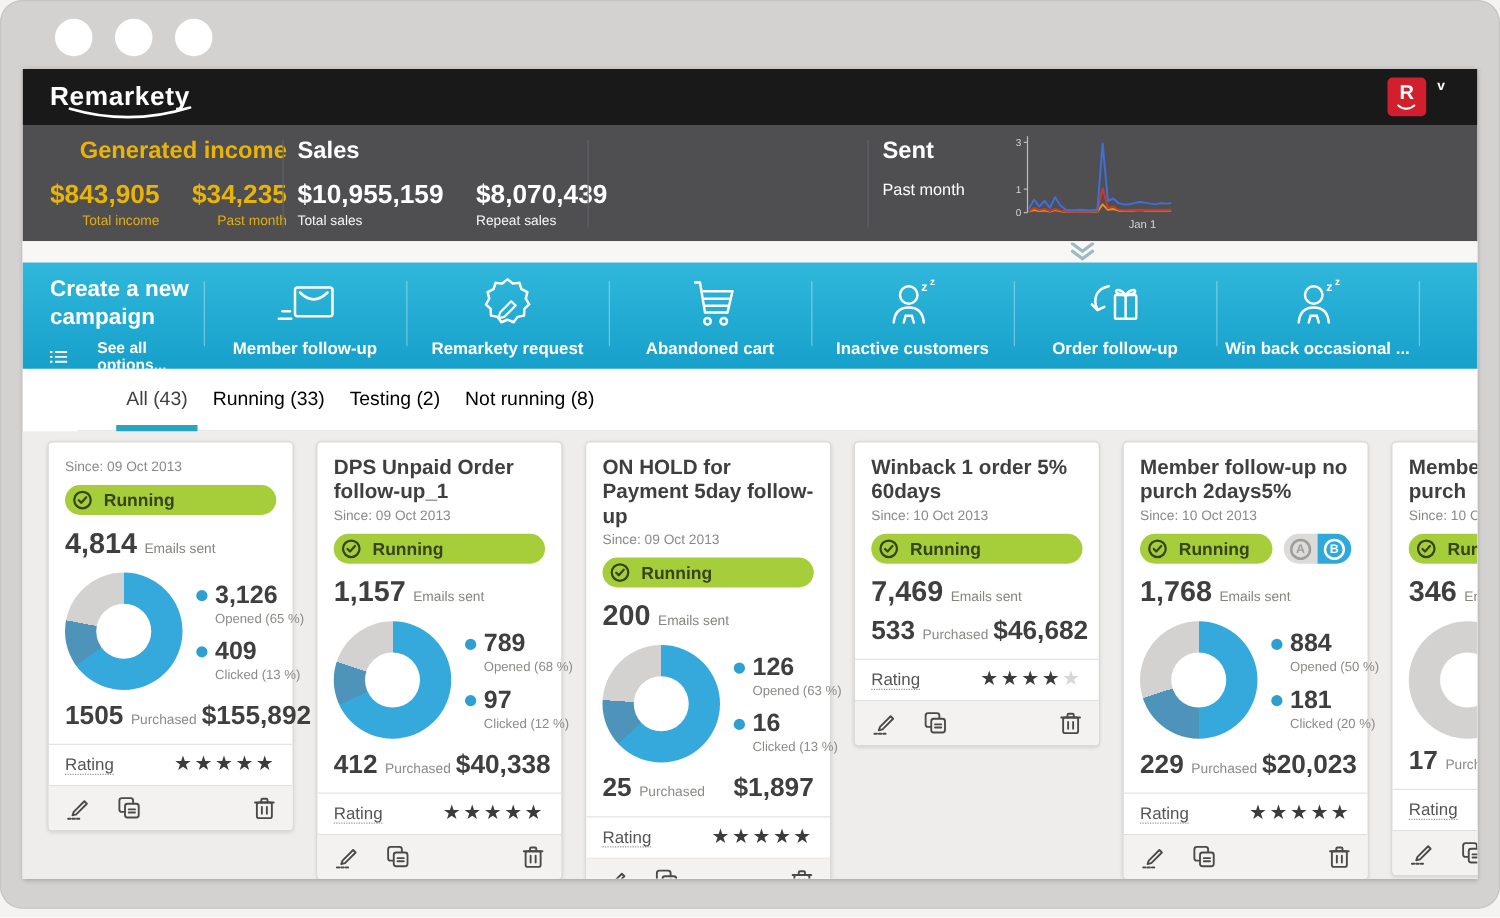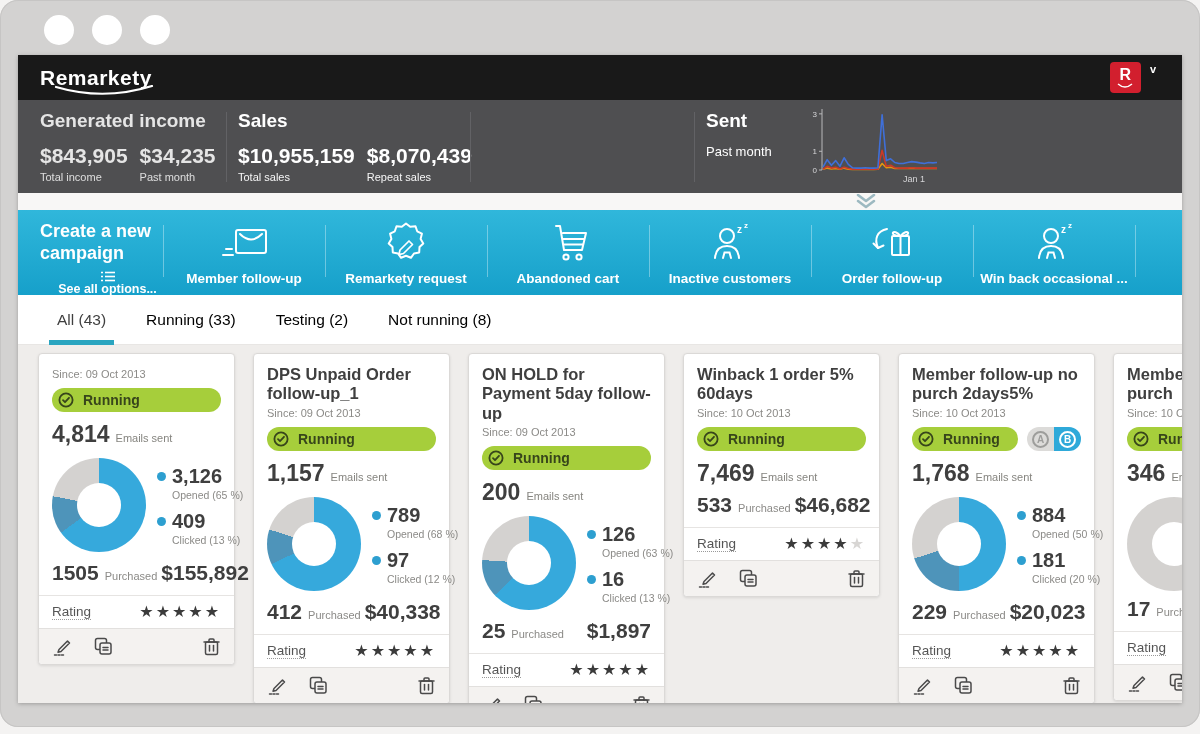--- a/index.html
+++ b/index.html
@@ -14,48 +14,48 @@
   .logo { position:relative; color:#fff; font-size:21px; font-weight:bold; letter-spacing:.5px; }
   .logo svg { position:absolute; left:14px; bottom:-7px; }
   .account { margin-left:auto; display:flex; align-items:flex-start; gap:9px; }
   .r-badge { width:31px; height:31px; background:#d21f2e; border-radius:4px; color:#fff; font-weight:bold; font-size:16px; display:flex; flex-direction:column; align-items:center; justify-content:center; line-height:1; }
   .caret { color:#fff; font-size:11px; font-weight:bold; margin-top:1px; }
 
   
   .statsbar { height:93px; background:#4f4f51; position:relative; color:#fff; }
   .sg { position:absolute; top:10px; }
   .sg h3 { font-size:19px; font-weight:600; margin-bottom:12px; }
-  .vals { display:flex; gap:12px; }
+  .vals { display:flex; gap:26px; }
   .stat .v { font-size:21px; font-weight:bold; }
   .stat .l { font-size:11px; margin-top:3px; opacity:.95; }
-  .sg-gi { left:22px; color:#e5e5e5; }
+  .sg-gi { left:22px; color:#eab308;text-align:right; }
   .sg-sales { left:220px; }
   .sg-cust { left:467px; }
   .sg-sent { left:688px; }
   .sg-sent .sub { font-size:13px; margin-top:4px; }
   .sdiv { position:absolute; top:12px; width:1px; height:70px; background:#626265; }
   .chartbox { position:absolute; left:788px; top:4px; }
   .chartbox text { font-family:"Liberation Sans",sans-serif; }
 
   .gapstrip { height:17px; background:#f8f7f6; position:relative; }
   .dchev { position:absolute; left:837px; top:1px; }
 
   
   .bluebar { height:85px; background:linear-gradient(#30b7db,#16a0ca); position:relative; color:#fff; overflow:hidden; }
   .create { position:absolute; left:22px; top:11px; width:135px; }
   .create .t { font-size:18px; font-weight:bold; line-height:1.2; }
-  .seeall { display:flex; align-items:center; gap:0; margin-top:7px; font-size:12.5px; font-weight:bold; cursor:pointer;flex-direction:column; }
+  .seeall { display:flex; align-items:center; gap:24px; margin-top:7px; font-size:12.5px; font-weight:bold; cursor:pointer; }
   .citems { position:absolute; left:145px; top:0; display:flex; height:85px; }
   .citem { width:162px; display:flex; flex-direction:column; align-items:center; justify-content:flex-end; padding-bottom:9px; position:relative; cursor:pointer; }
   .citem::before { content:''; position:absolute; left:0; top:15px; width:1px; height:52px; background:rgba(255,255,255,.35); }
   .citem .cl { font-size:13.5px; font-weight:bold; margin-top:5px; white-space:nowrap; }
   .cicon { height:46px; display:flex; align-items:flex-end; }
 
   
-  .tabbar { height:50px; background:#fff; border-bottom:1px solid #e8e6e4; display:flex; align-items:center; padding-left:37px; gap:36px; }
+  .tabbar { height:50px; background:#fff; border-bottom:1px solid #e8e6e4; display:flex; align-items:center; padding-left:37px; gap:16px;margin-left:44px; }
   .tab { font-size:15.5px; color:#000000; height:50px; display:flex; align-items:center; position:relative; cursor:pointer; padding:0 2px; }
   .tab.active { color:#3f3f3f; }
   .tab.active::after { content:''; position:absolute; left:-6px; right:-6px; bottom:0; height:5px; background:#2aa5c0; }
 
   
   .cardsarea { height:358px; background:#efedeb; display:flex; align-items:flex-start; gap:18px; padding:8px 0 0 20px; overflow:hidden; }
   .card { flex:0 0 197px; width:197px; background:#fff; border:1px solid #dbd9d7; border-radius:4px; box-shadow:0 1px 3px rgba(0,0,0,.1); }
   .cbody { padding:11px 13px 0; }
   .ctitle { font-size:16.5px; font-weight:bold; color:#3f3f3f; line-height:1.17; min-height:39px; }
   .csince { font-size:11px; color:#8b8a87; margin:3px 0 8px; }

